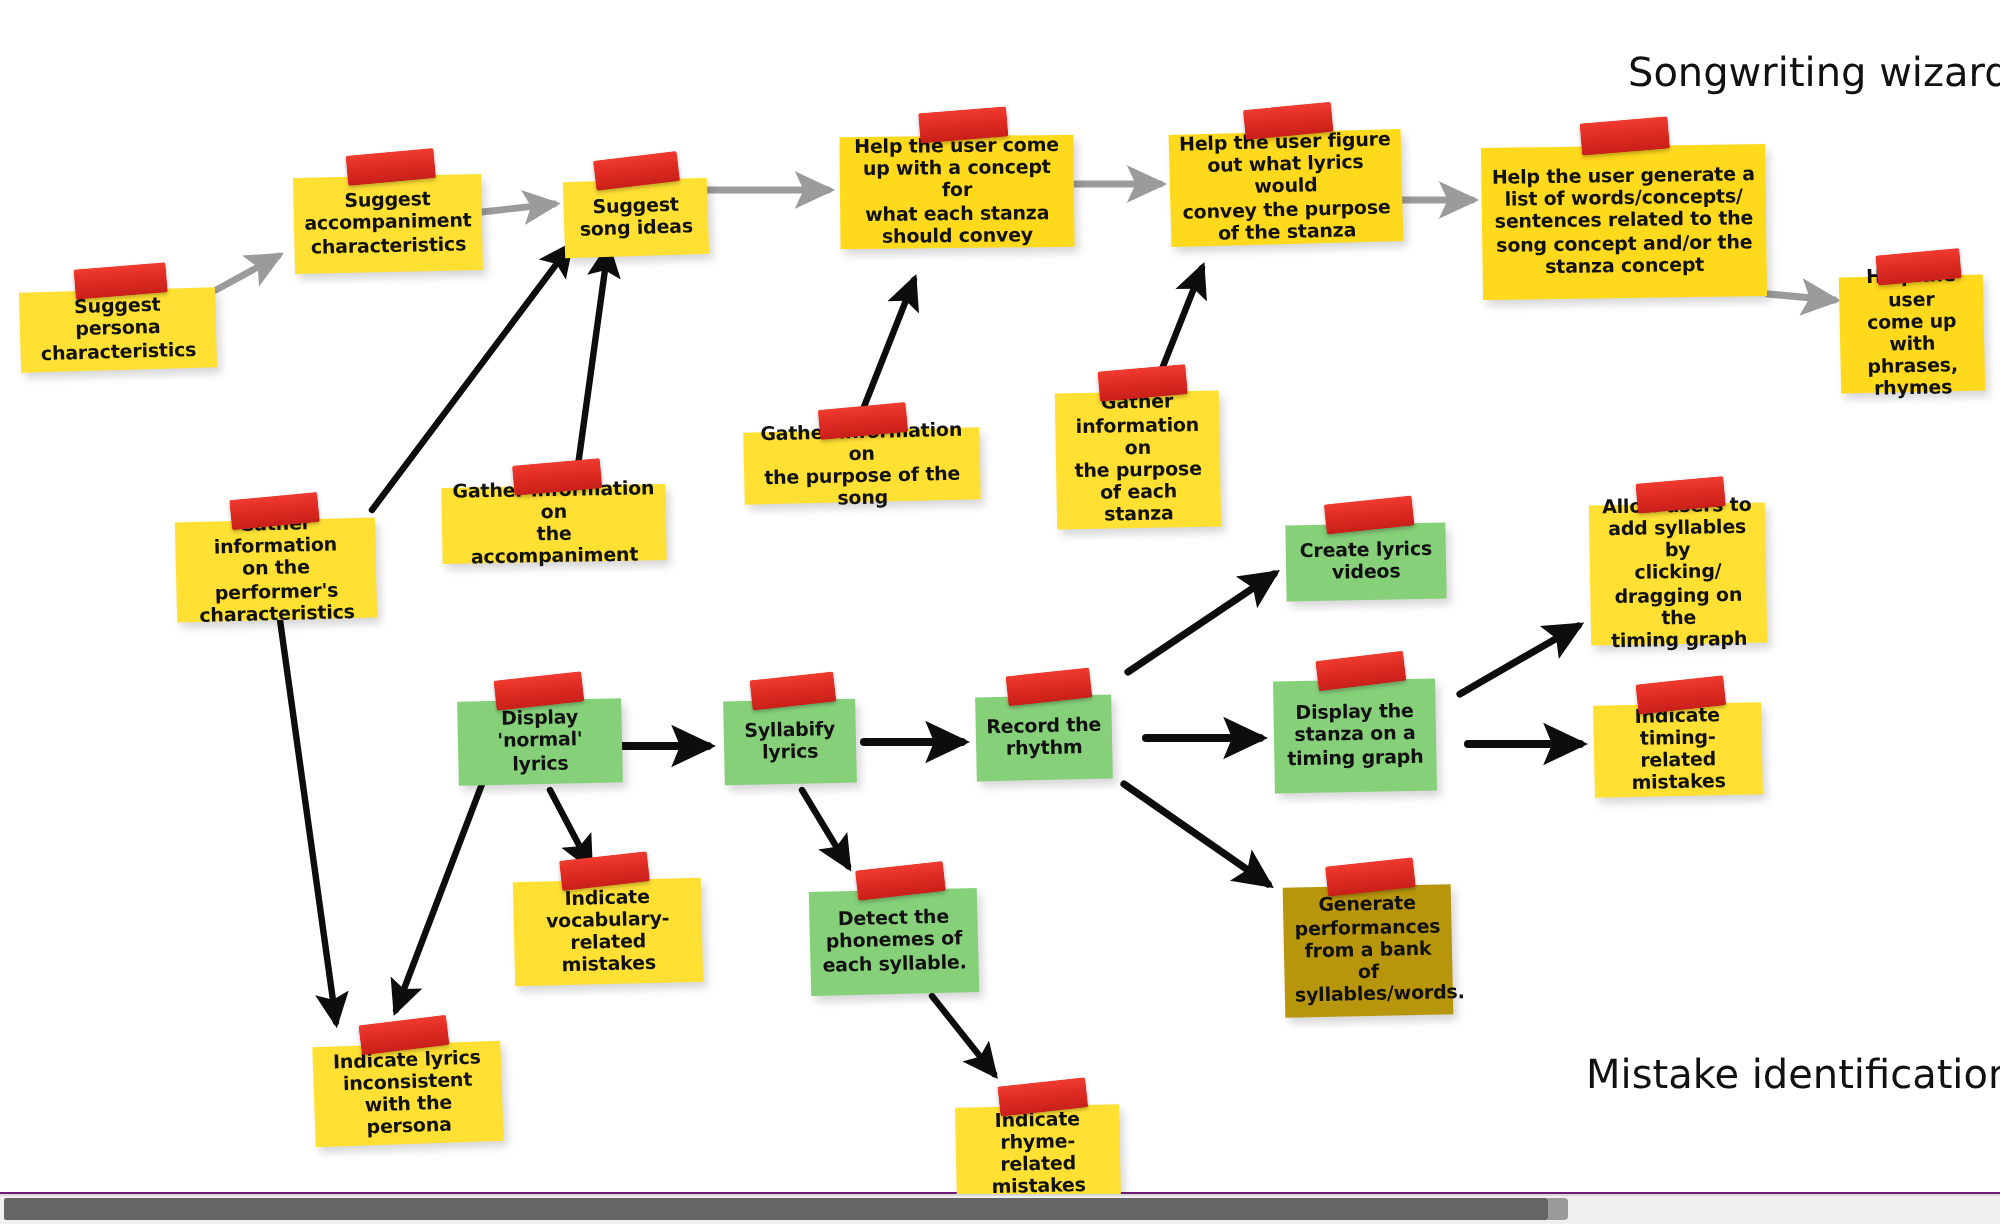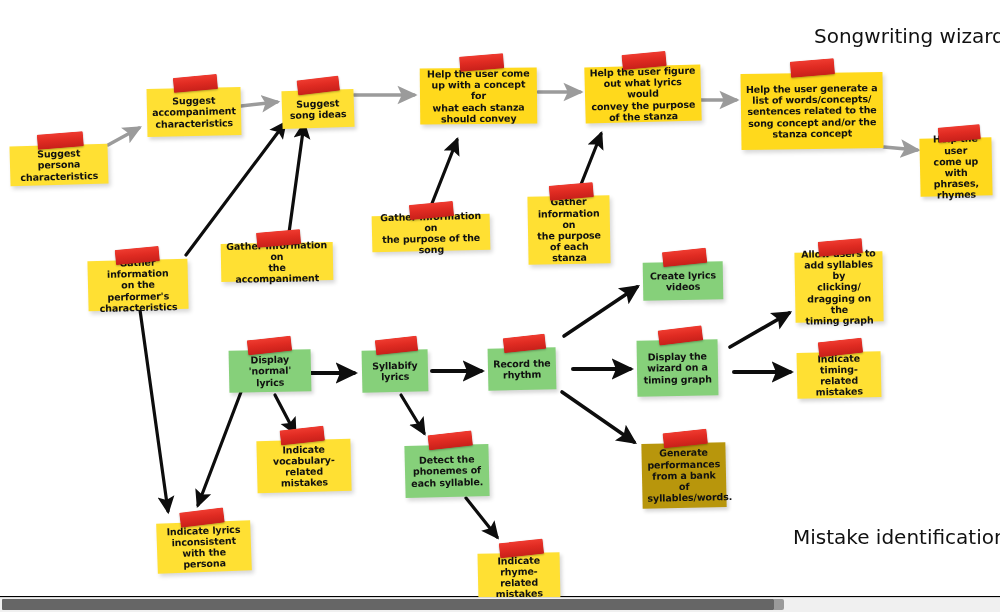--- a/index.html
+++ b/index.html
@@ -4,21 +4,21 @@
 <style>
   html, body {
     margin: 0;
     padding: 0;
     background: #ffffff;
   }
   #board {
     position: relative;
     width: 1000px;
     height: 612px;
-    background: #000000;
+    background: #701a75;
     overflow: hidden;
     font-family: "DejaVu Sans", sans-serif;
   }
   #canvas-area {
     position: absolute;
     left: 0; top: 0;
     width: 1000px;
     height: 596px;
     background: #ffffff;
   }
@@ -288,21 +288,21 @@
 
     <div class="note" style="left:643px; top:262px; width:80px; height:38px; background:#86d07a; font-size:9.5px; transform:rotate(-1deg);">
       <span class="tape" style="left:20px; top:-12px; width:44px; height:15px; transform:rotate(-5deg);"></span>
       <span class="txt">Create lyrics
 videos</span>
     </div>
 
     <div class="note" style="left:637px; top:340px; width:81px; height:56px; background:#86d07a; font-size:9.5px; transform:rotate(-1deg);">
       <span class="tape" style="left:22px; top:-12px; width:44px; height:15px; transform:rotate(-6deg);"></span>
       <span class="txt">Display the
-wizard on a
+stanza on a
 timing graph</span>
     </div>
 
     <div class="note" style="left:405px; top:445px; width:84px; height:52px; background:#86d07a; font-size:9.5px; transform:rotate(-1.4deg);">
       <span class="tape" style="left:24px; top:-12px; width:44px; height:15px; transform:rotate(-5deg);"></span>
       <span class="txt">Detect the
 phonemes of
 each syllable.</span>
     </div>
 

